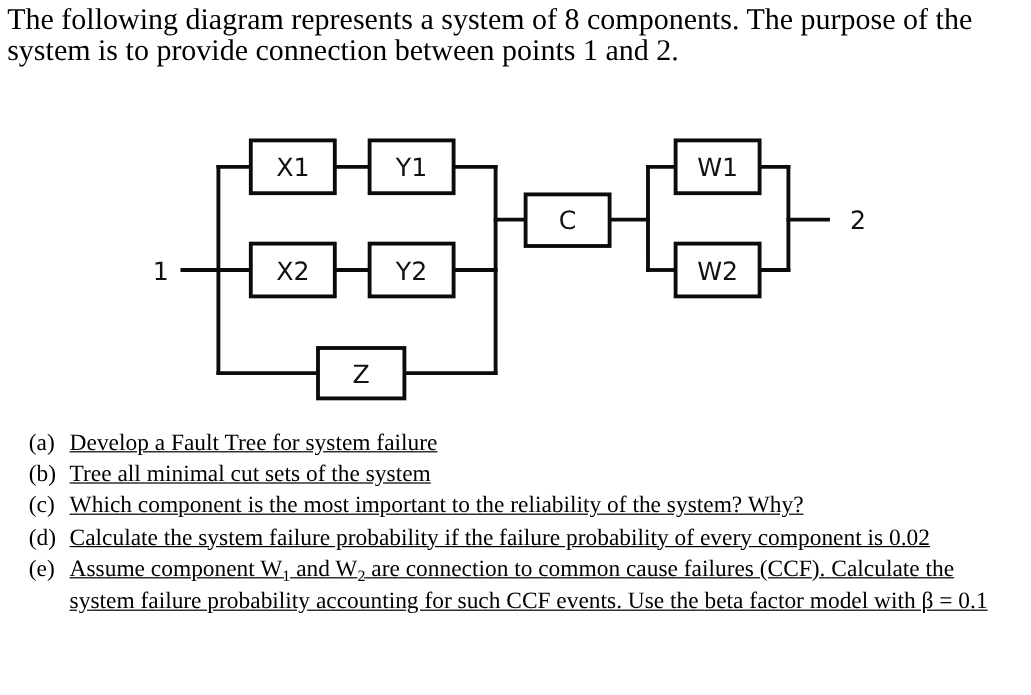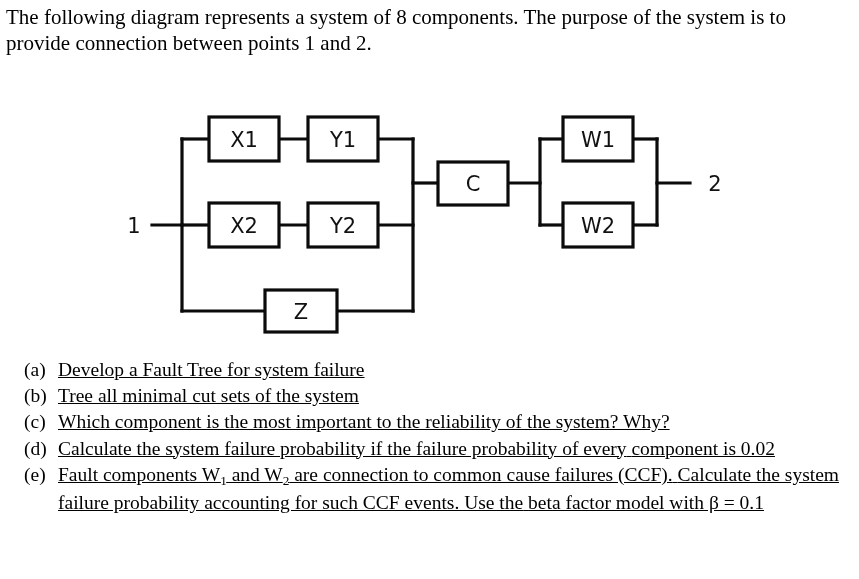--- a/index.html
+++ b/index.html
@@ -15,21 +15,21 @@
     position: relative;
     overflow: hidden;
   }
 
   
   #intro {
     position: absolute;
     left: 6px;
     top: 4px;
     width: 848px;
-    font-size: 21px;
+    font-size: 25px;
     line-height: 26px;
     text-align: left;
   }
 
   
   #diagram {
     position: absolute;
     left: 0;
     top: 95px;
     width: 718px;
@@ -195,19 +195,19 @@
   <div class="q-item">
     <span class="q-marker">(d)</span>
     <span class="q-text">
       <span>Calculate the system failure probability if the failure probability of every</span>
       <span>component is 0.02</span>
     </span>
   </div>
 
   <div class="q-item">
     <span class="q-marker">(e)</span>
-    <span class="q-text"><span>Fault components W</span><sub>1</sub><span> and W</span><sub>2</sub><span> are connection to common cause failures (CCF).</span>
+    <span class="q-text"><span>Assume component W</span><sub>1</sub><span> and W</span><sub>2</sub><span> are connection to common cause failures (CCF).</span>
       <span>Calculate the system failure probability accounting for such CCF events. Use the</span>
       <span>beta factor model with β = 0.1</span>
     </span>
   </div>
 
 </div>
 
 </body></html>

